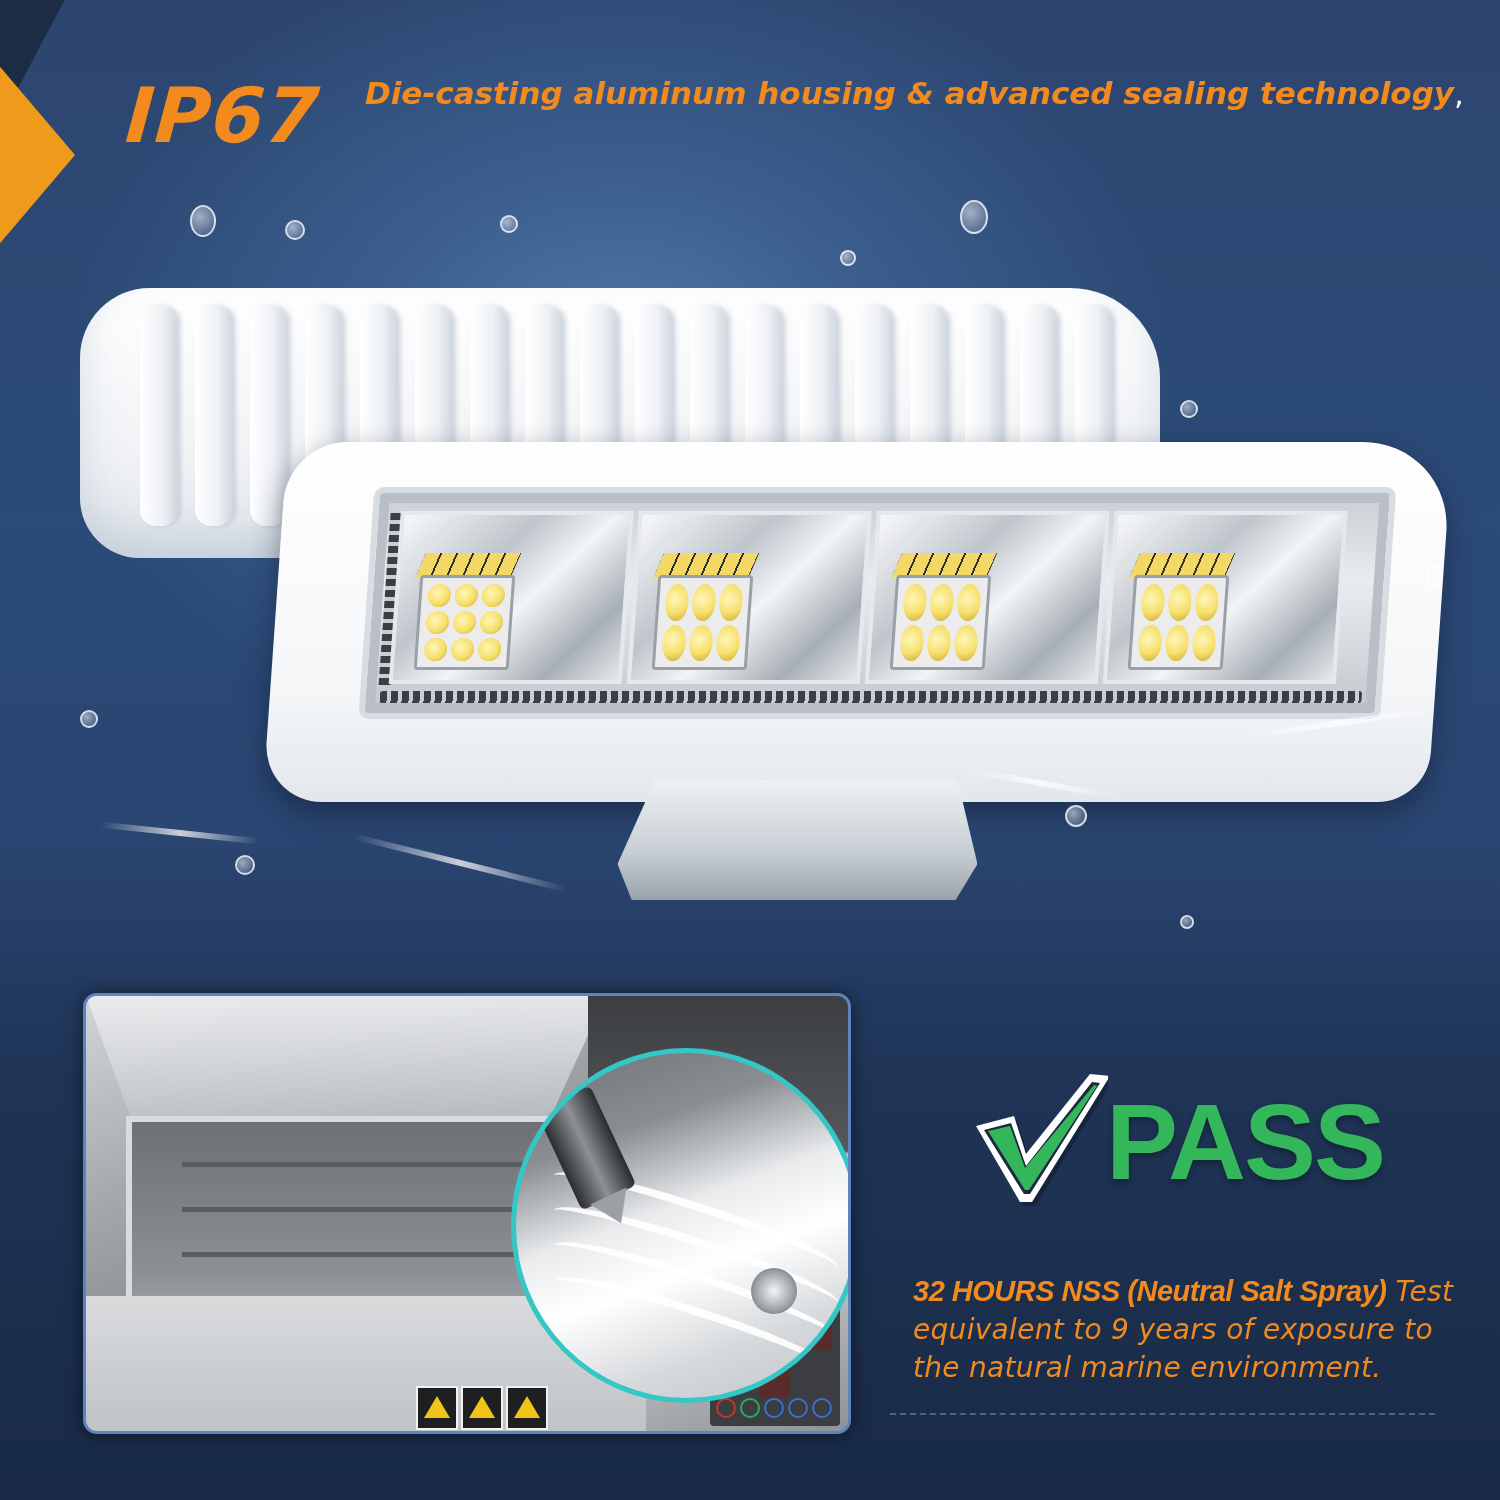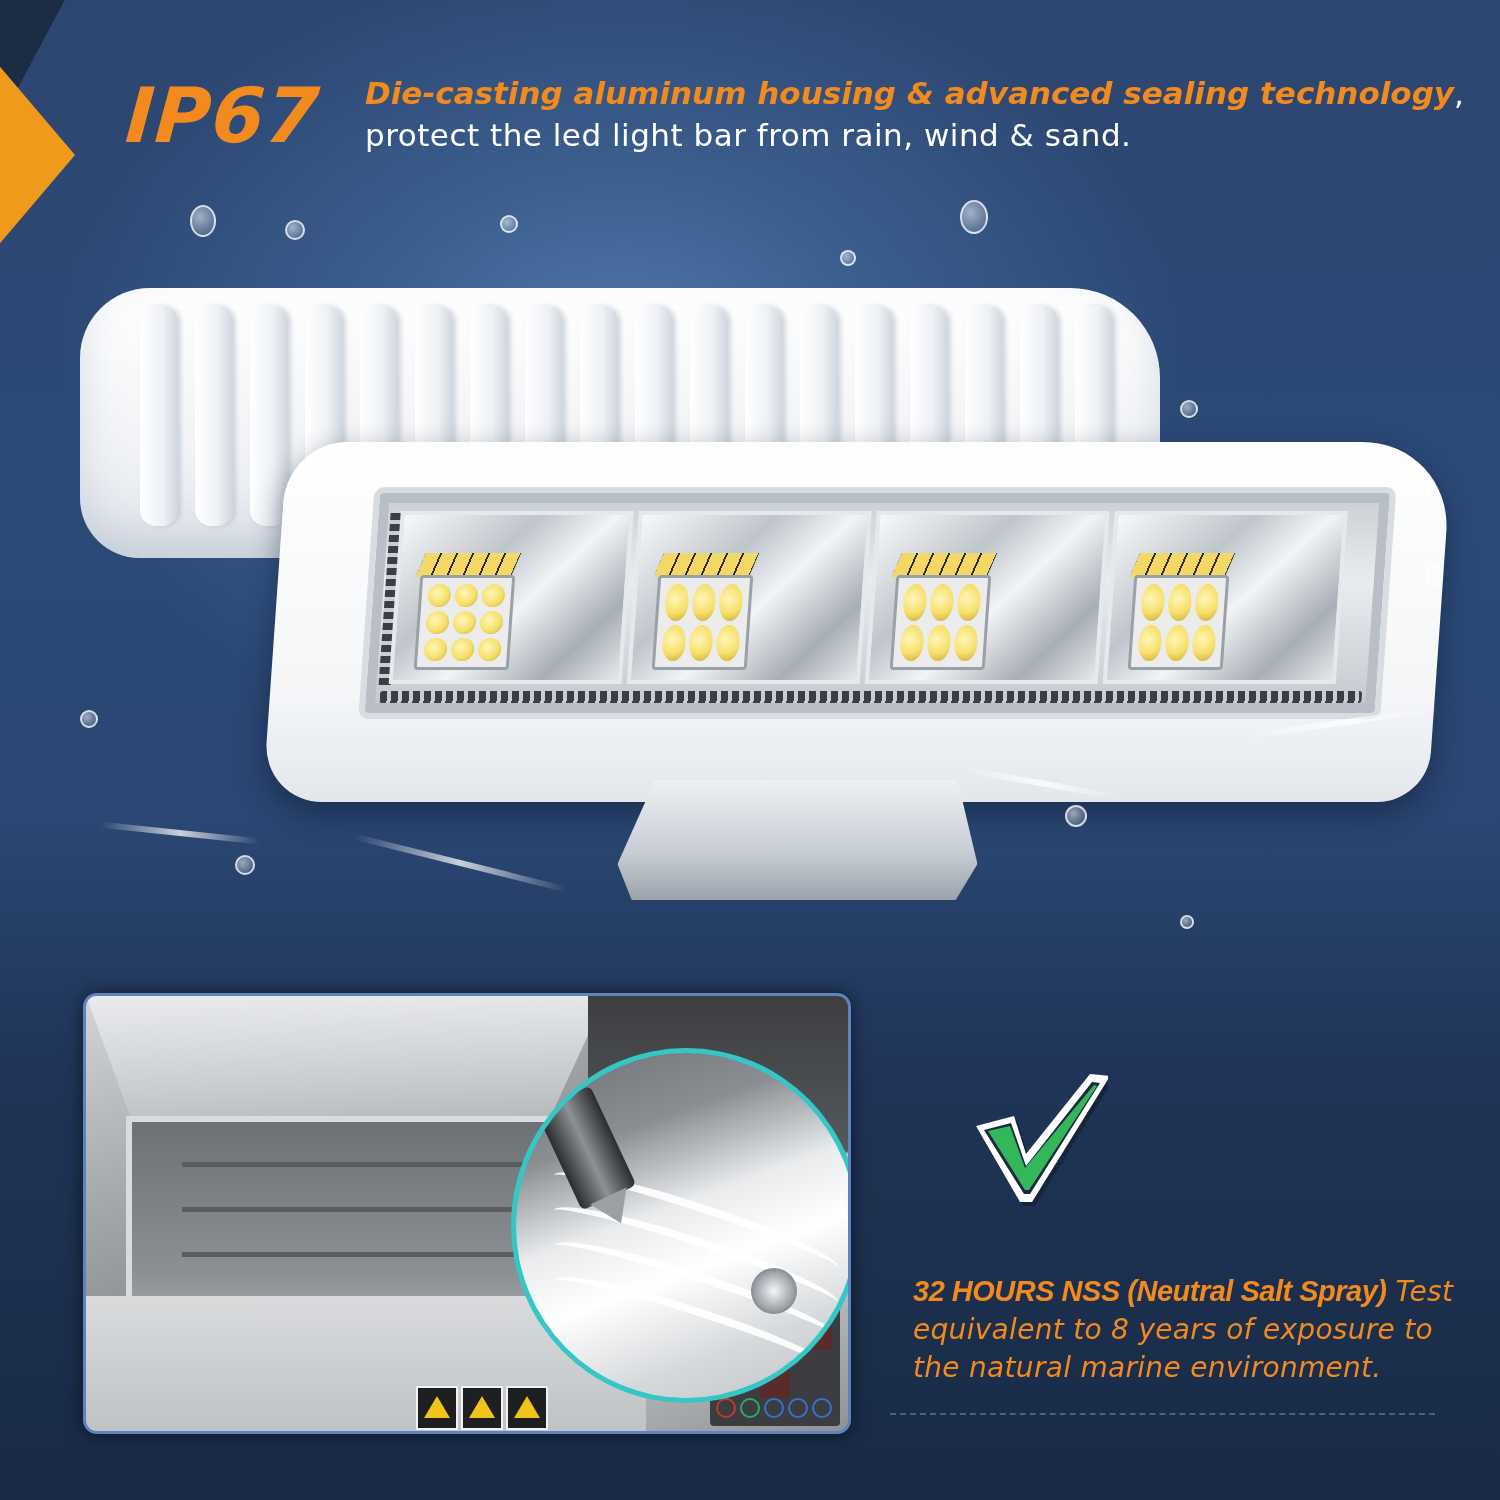--- a/index.html
+++ b/index.html
@@ -192,21 +192,20 @@
 </head>
 <body>
 
 <div class="corner-shadow"></div>
 <div class="corner-accent"></div>
 
 <div class="header">
   <div class="ip-badge">IP67</div>
   <div class="headline">
     <span class="hl">Die-casting aluminum housing &amp; advanced sealing technology</span><span>,</span>
-    <span class="sub">protect the led light bar from rain, wind &amp; sand.</span>
   </div>
 </div>
 
 <div class="product">
   <div class="back-bar">
     <div class="fin" style="left:60px"></div>
     <div class="fin" style="left:115px"></div>
     <div class="fin" style="left:170px"></div>
     <div class="fin" style="left:225px"></div>
     <div class="fin" style="left:280px"></div>
@@ -333,19 +332,20 @@
   </div>
 </div>
 
 <div class="pass-wrap">
   <svg class="check-icon" viewBox="0 0 140 140">
     <polygon points="8,58 46,48 58,86 122,6 142,8 64,134 52,134" fill="#16253d" transform="translate(3,4)"></polygon>
     <polygon points="8,58 46,48 58,86 122,6 142,8 64,134 52,134" fill="#ffffff"></polygon>
     <polygon points="16,62 43,55 58,98 124,14 132,15 62,126 56,126" fill="#1b2a40"></polygon>
     <polygon points="20,63 42,58 57,100 126,17 129,18 61,122 57,122" fill="#33b75a"></polygon>
   </svg>
+  <div class="pass-text">PASS</div>
 </div>
 
 <div class="salt-text">
-  <span class="hl">32 HOURS NSS (Neutral Salt Spray)</span><span> Test equivalent to 8 years of exposure to the natural marine environment.</span>
+  <span class="hl">32 HOURS NSS (Neutral Salt Spray)</span><span> Test equivalent to 9 years of exposure to the natural marine environment.</span>
 </div>
 
 <div class="divider"></div>
 
 </body></html>

